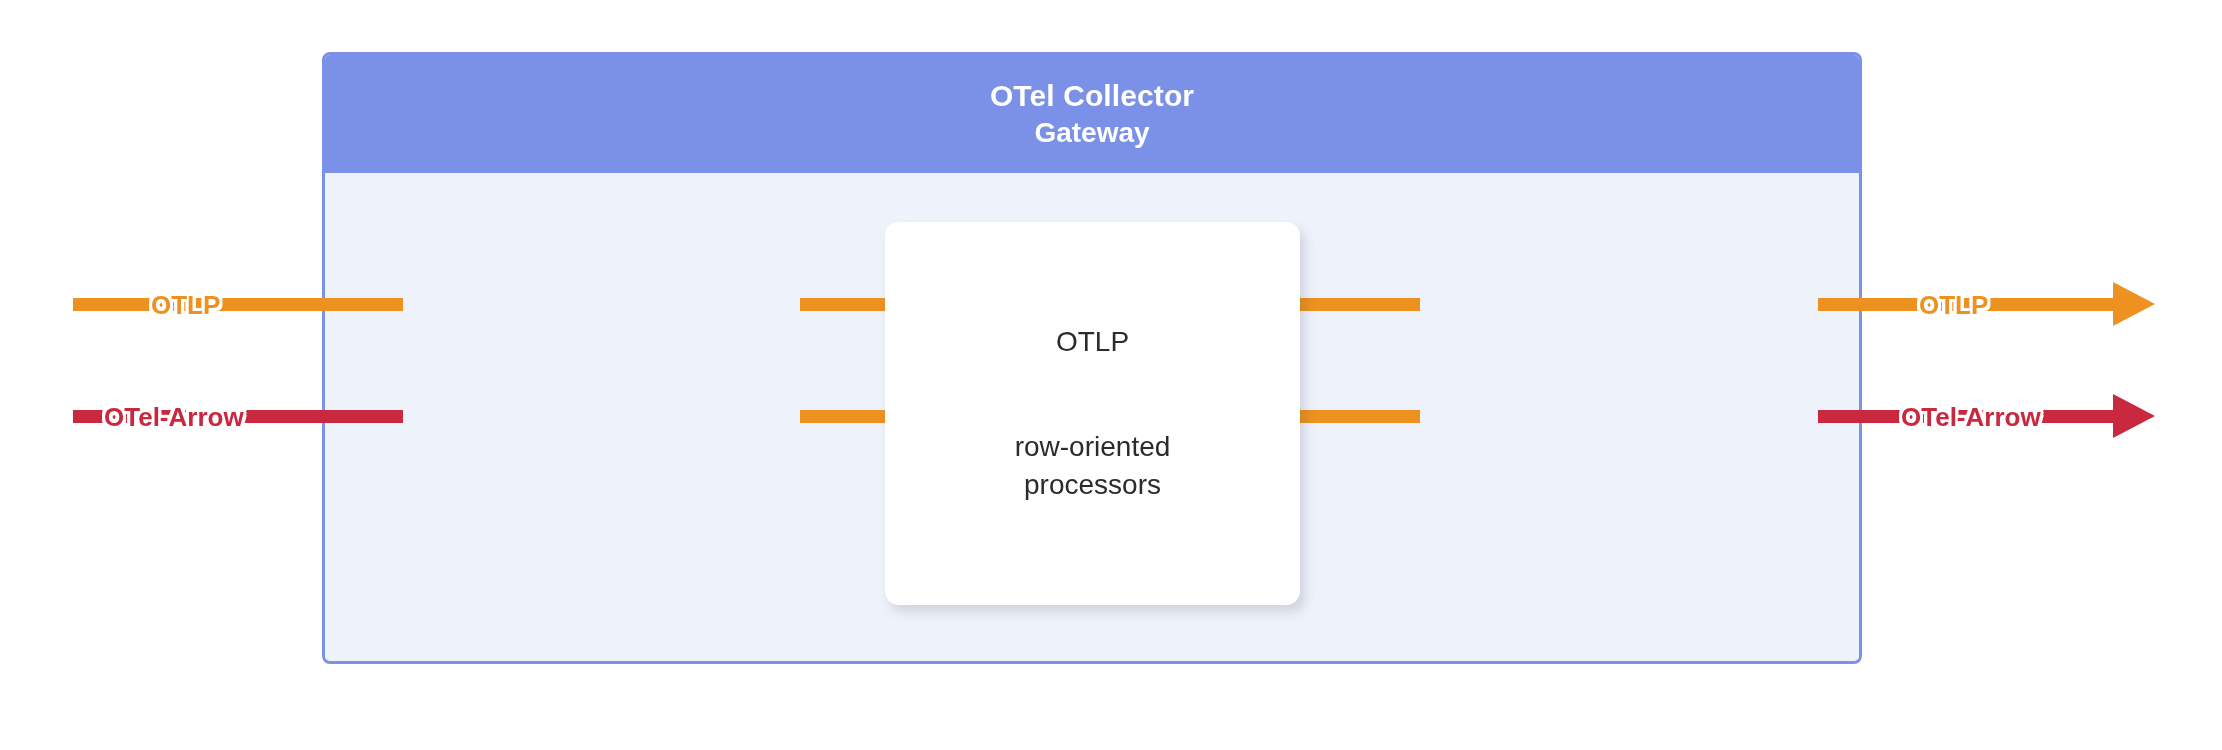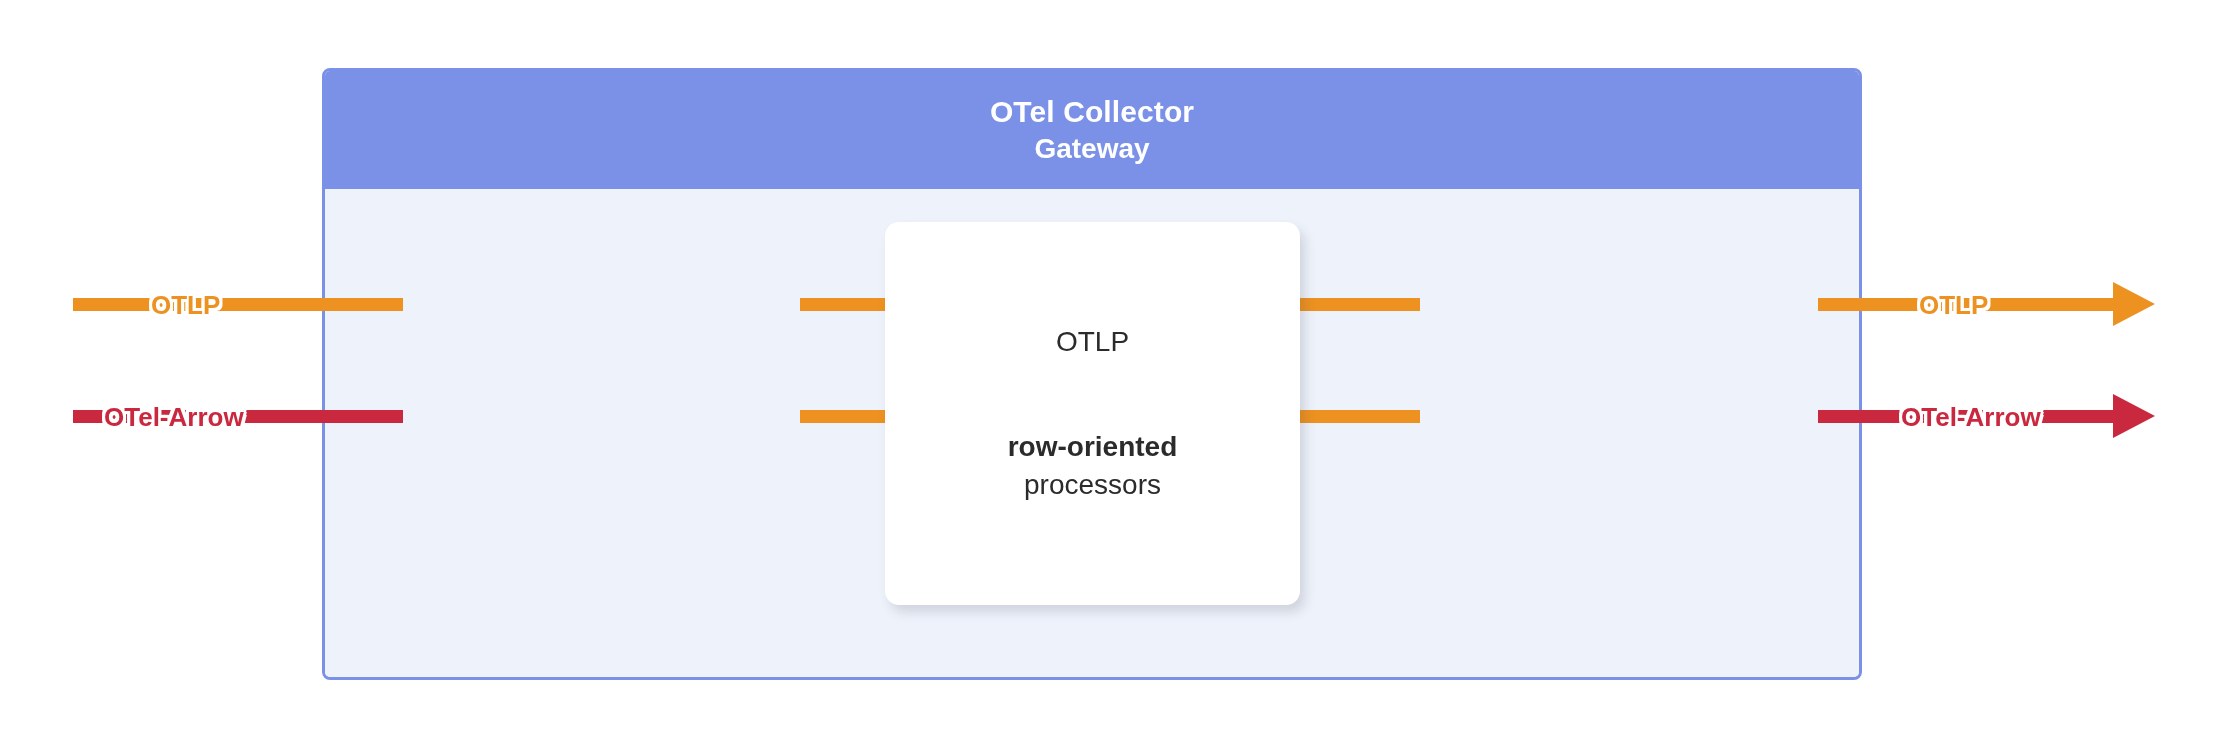--- a/index.html
+++ b/index.html
@@ -16,21 +16,21 @@
     position: relative;
     width: 2222px;
     height: 750px;
     background: #ffffff;
   }
 
   
   .collector {
     position: absolute;
     left: 322px;
-    top: 68px;
+    top: 52px;
     width: 1540px;
     height: 612px;
     border: 3px solid #7b91e8;
     border-radius: 8px;
     background: #eef2fb;
     overflow: hidden;
     z-index: 2;
   }
 
   .collector-header {
@@ -120,21 +120,21 @@
     border-radius: 14px;
     box-shadow: 5px 7px 11px rgba(60,64,80,0.17);
     display: flex;
     flex-direction: column;
     align-items: center;
     justify-content: center;
     text-align: center;
     z-index: 4;
   }
   .proc-line { font-size: 28px; color: #2b2b2b; line-height: 1.35; }
-  .proc-line.bold { font-weight: bold; margin-top: 33px; }
+  .proc-line.bold { font-weight: normal; margin-top: 33px; }
   .proc-gap { height: 34px; }
 
   
   .flowline {
     position: absolute;
     height: 13px;
     z-index: 3;
   }
   .flowline.orange { background: #ed9121; }
   .flowline.red    { background: #c9283e; }

